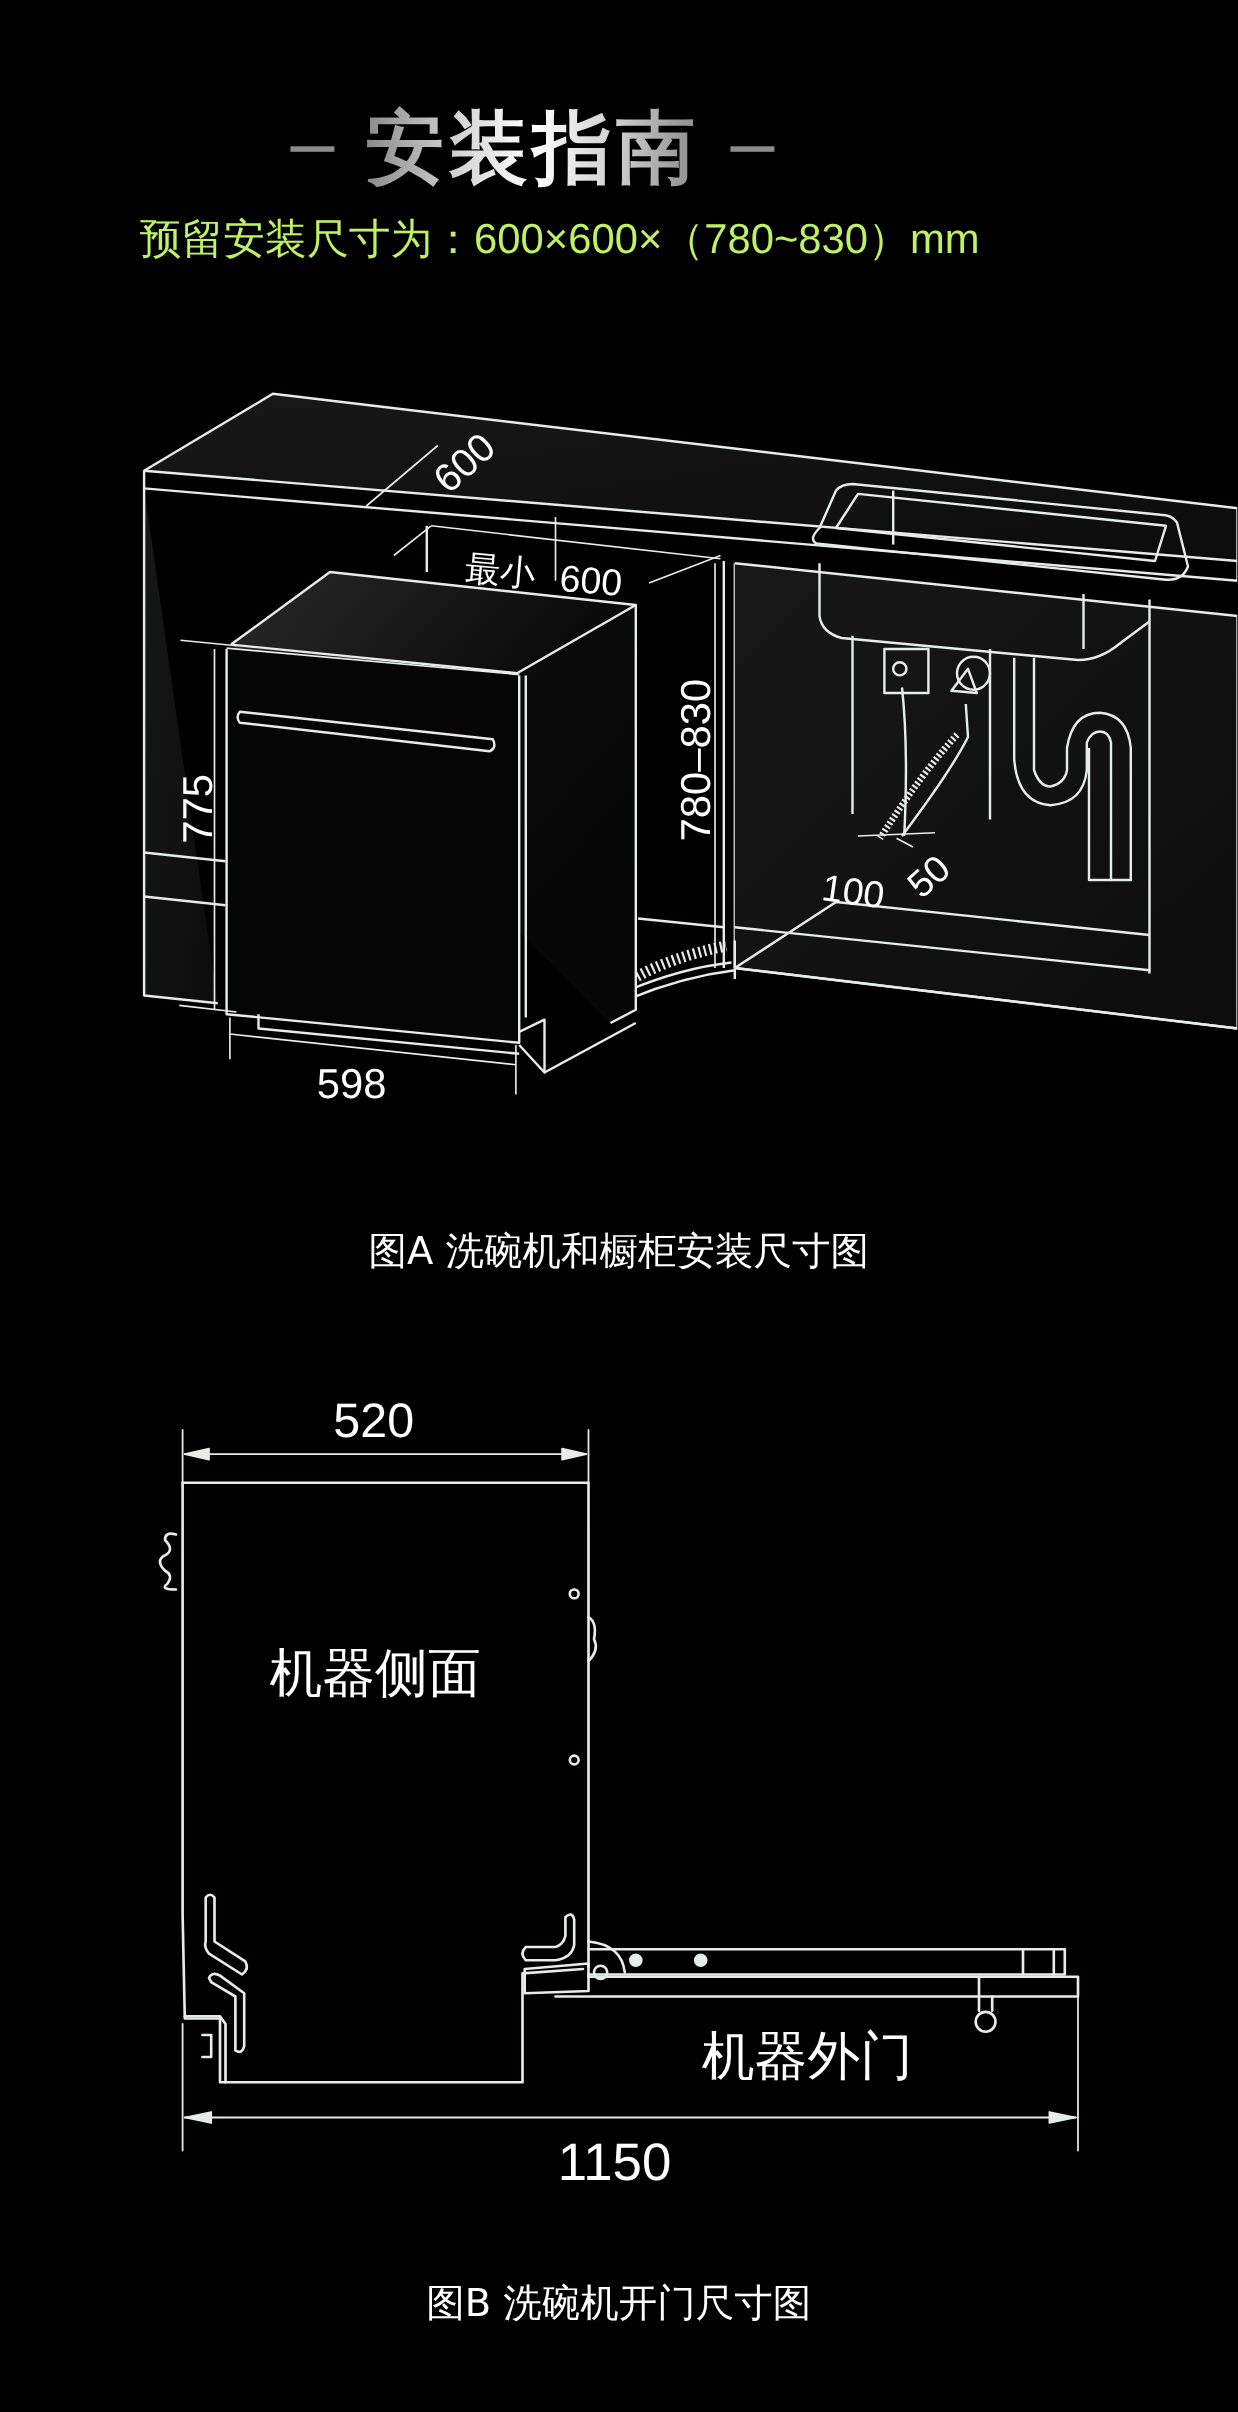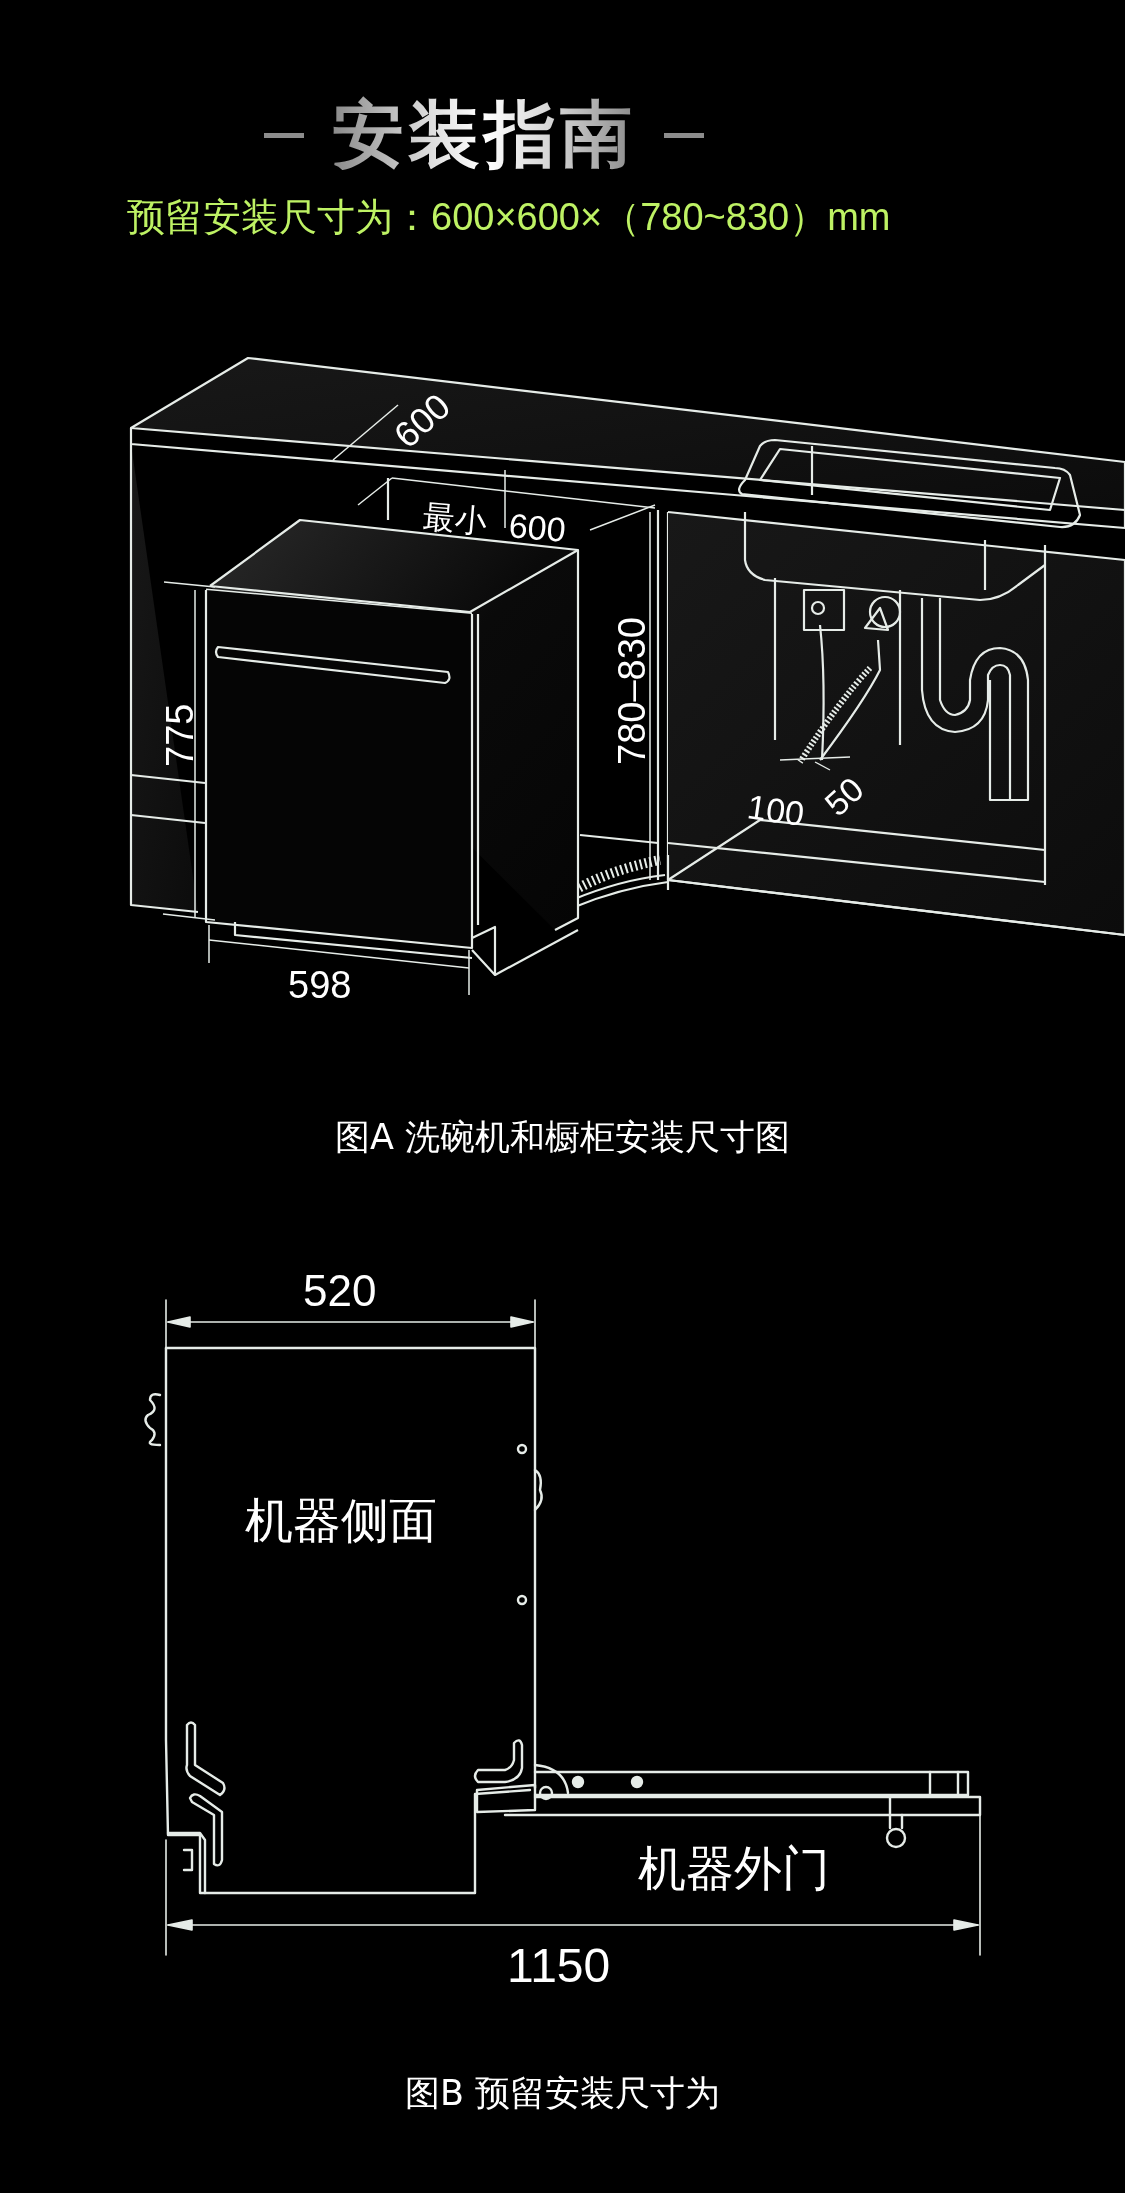--- a/index.html
+++ b/index.html
@@ -178,13 +178,13 @@
       <path d="M168 1925 L192 1920 L192 1930 Z" fill="#e6ece8"></path>
       <path d="M978 1925 L954 1920 L954 1930 Z" fill="#e6ece8"></path>
     </g>
   </g>
   <text class="lbl" x="303" y="1306" font-size="44">520</text>
   <text class="lbl" x="245" y="1537" font-size="48">机器侧面</text>
   <text class="lbl" x="638" y="1885" font-size="48">机器外门</text>
   <text class="lbl" x="507" y="1982" font-size="48">1150</text>
 </svg>
 
-<div class="caption" style="top:2070px;">图B 预留安装尺寸为</div>
+<div class="caption" style="top:2070px;">图B 洗碗机开门尺寸图</div>
 
 </body></html>

